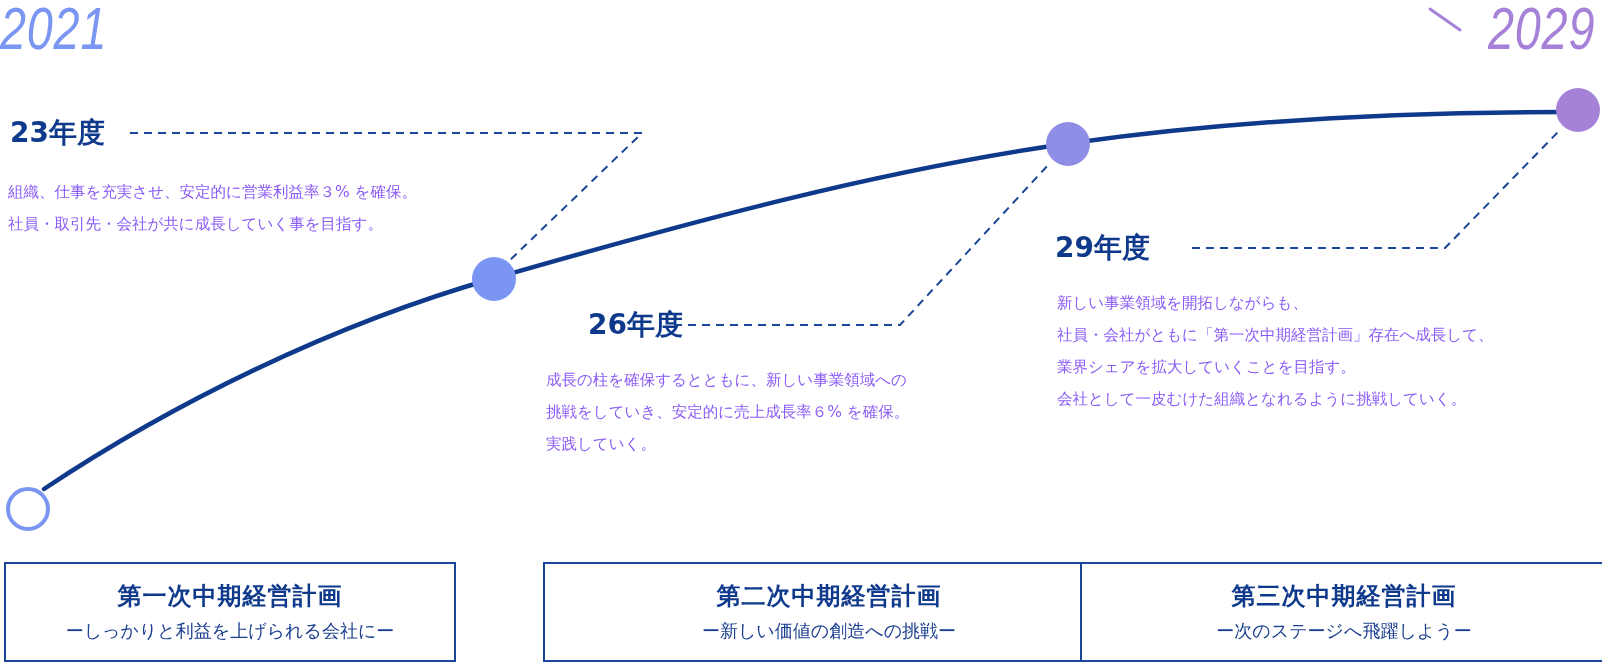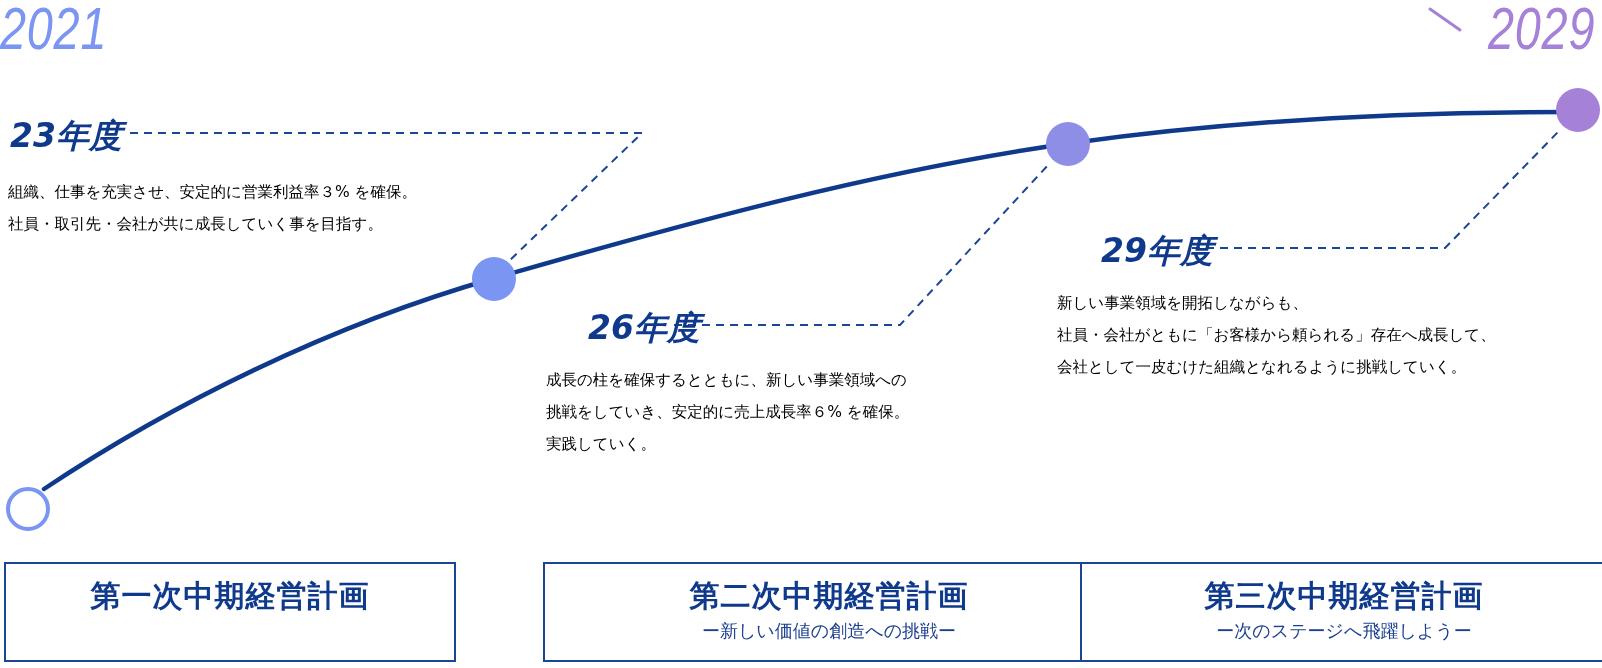--- a/index.html
+++ b/index.html
@@ -4,26 +4,26 @@
 <style>
   html, body { margin: 0; padding: 0; background: #ffffff; }
   body { width: 1602px; height: 668px; position: relative; overflow: hidden;
          font-family: "DejaVu Sans", "Liberation Sans", sans-serif; color: #0f3a8c; }
   .year { position: absolute; top: -6px; font-family: "Liberation Sans", "DejaVu Sans", sans-serif;
           font-style: italic; font-size: 60px; letter-spacing: 1px; line-height: 70px;
           transform: scaleX(0.78); transform-origin: left top; }
   .year.start { left: 0px; color: #7b95f2; }
   .year.end { left: 1488px; color: #a582d8; }
   svg.diagram { position: absolute; left: 0; top: 0; }
-  .heading { position: absolute; font-weight: bold; font-size: 33px; color: #0f3a8c; letter-spacing: 0px; font-style: italic; }
-  .desc { position: absolute; font-size: 15.5px; line-height: 32px; color: #000000; white-space: nowrap; }
+  .heading { position: absolute; font-weight: bold; font-size: 28px; color: #0f3a8c; letter-spacing: 0px; }
+  .desc { position: absolute; font-size: 15.5px; line-height: 32px; color: #8b5cf6; white-space: nowrap; }
   .desc div { height: 32px; }
   .plan-box { position: absolute; top: 562px; height: 100px; border: 2px solid #1b4596; box-sizing: border-box;
               text-align: center; background: #fff; }
-  .plan-title { margin-top: 13px; font-size: 30px; font-weight: bold; color: #0f3a8c; letter-spacing: 1px; line-height: 38px; }
+  .plan-title { margin-top: 13px; font-size: 24px; font-weight: bold; color: #0f3a8c; letter-spacing: 1px; line-height: 38px; }
   .plan-sub { font-size: 18px; color: #1c3f8f; line-height: 28px; margin-top: 2px; }
 </style>
 </head>
 <body>
 
 <div class="year start">2021</div>
 <div class="year end">2029</div>
 
 <svg class="diagram" width="1602" height="668" viewBox="0 0 1602 668">
   <defs>
@@ -58,29 +58,31 @@
   <div>社員・取引先・会社が共に成長していく事を目指す。</div>
 </div>
 
 <div class="heading" style="left:540px; top:306px;margin-left:48px;">26年度</div>
 <div class="desc" style="left:546px; top:364px;">
   <div>成長の柱を確保するとともに、新しい事業領域への</div>
   <div>挑戦をしていき、安定的に売上成長率６% を確保。</div>
   <div>実践していく。</div>
 </div>
 
-<div class="heading" style="left:1055px; top:229px;margin-left:46px;">29年度</div>
+<div class="heading" style="left:1055px; top:229px;">29年度</div>
 <div class="desc" style="left:1057px; top:287px;">
   <div>新しい事業領域を開拓しながらも、</div>
-  <div>社員・会社がともに「お客様から頼られる」存在へ成長して、</div>
+  <div>社員・会社がともに「第一次中期経営計画」存在へ成長して、</div>
+  <div>業界シェアを拡大していくことを目指す。</div>
   <div>会社として一皮むけた組織となれるように挑戦していく。</div>
 </div>
 
 <div class="plan-box" style="left:4px; width:452px;">
   <div class="plan-title">第一次中期経営計画</div>
+  <div class="plan-sub">ーしっかりと利益を上げられる会社にー</div>
 </div>
 <div class="plan-box" style="left:543px; width:572px;">
   <div class="plan-title">第二次中期経営計画</div>
   <div class="plan-sub">ー新しい価値の創造への挑戦ー</div>
 </div>
 <div class="plan-box" style="left:1080px; width:528px;">
   <div class="plan-title">第三次中期経営計画</div>
   <div class="plan-sub">ー次のステージへ飛躍しようー</div>
 </div>
 

